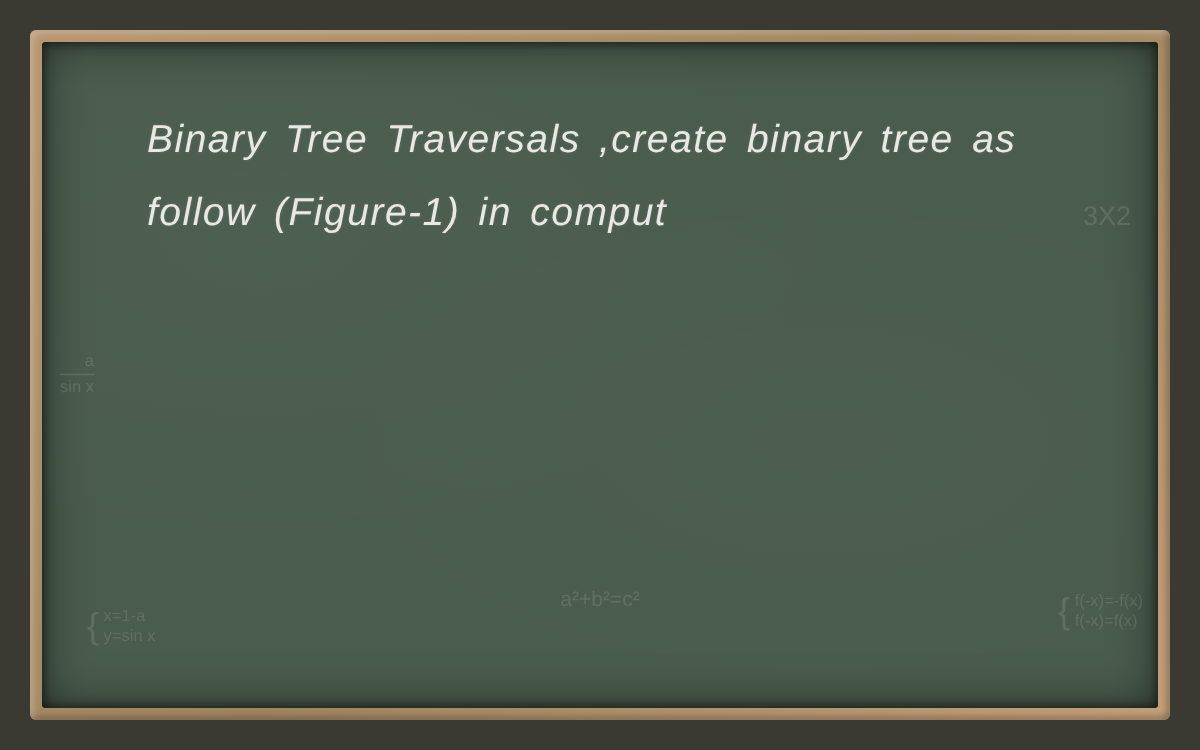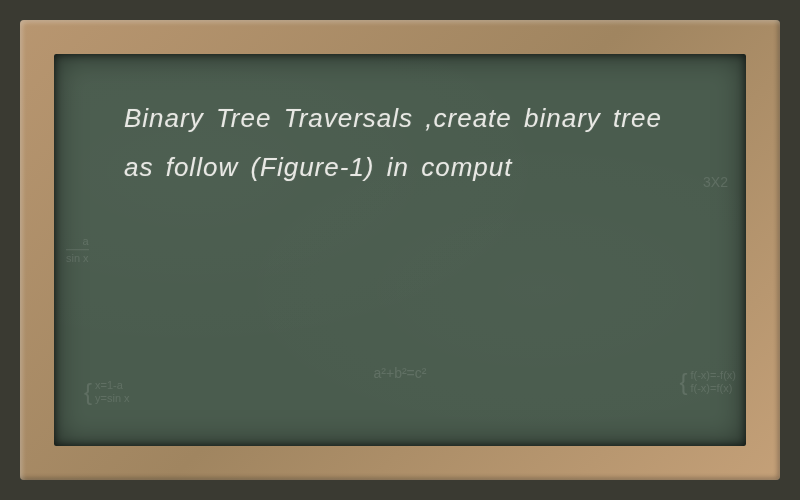--- a/index.html
+++ b/index.html
@@ -16,21 +16,21 @@
       align-items: center;
       justify-content: center;
       font-family: 'Comic Sans MS', cursive, sans-serif;
     }
     
     .chalkboard-frame {
       width: 760px;
       height: 460px;
       background: linear-gradient(135deg, #b89670 0%, #a08560 50%, #c4a078 100%);
       border-radius: 4px;
-      padding: 34px;
+      padding: 8px;
       box-shadow: inset 2px 2px 5px rgba(255,255,255,0.3), inset -2px -2px 5px rgba(0,0,0,0.3);
       position: relative;
     }
     
     .chalkboard {
       width: 100%;
       height: 100%;
       background: #4a5c4e;
       background-image: 
         radial-gradient(ellipse at 20% 30%, rgba(255,255,255,0.02) 0%, transparent 50%),
@@ -74,22 +74,22 @@
     
     .wm-left .frac {
       display: block;
       border-bottom: 1px solid rgba(255,255,255,0.12);
       padding-bottom: 1px;
       margin-bottom: 1px;
     }
     
     .wm-right-top {
       right: 18px;
-      top: 120px;
-      font-size: 14px;
+      top: 106px;
+      font-size: 18px;
     }
     
     .wm-right-bottom {
       right: 10px;
       bottom: 50px;
       font-size: 11px;
       text-align: left;
       line-height: 1.25;
     }
     

